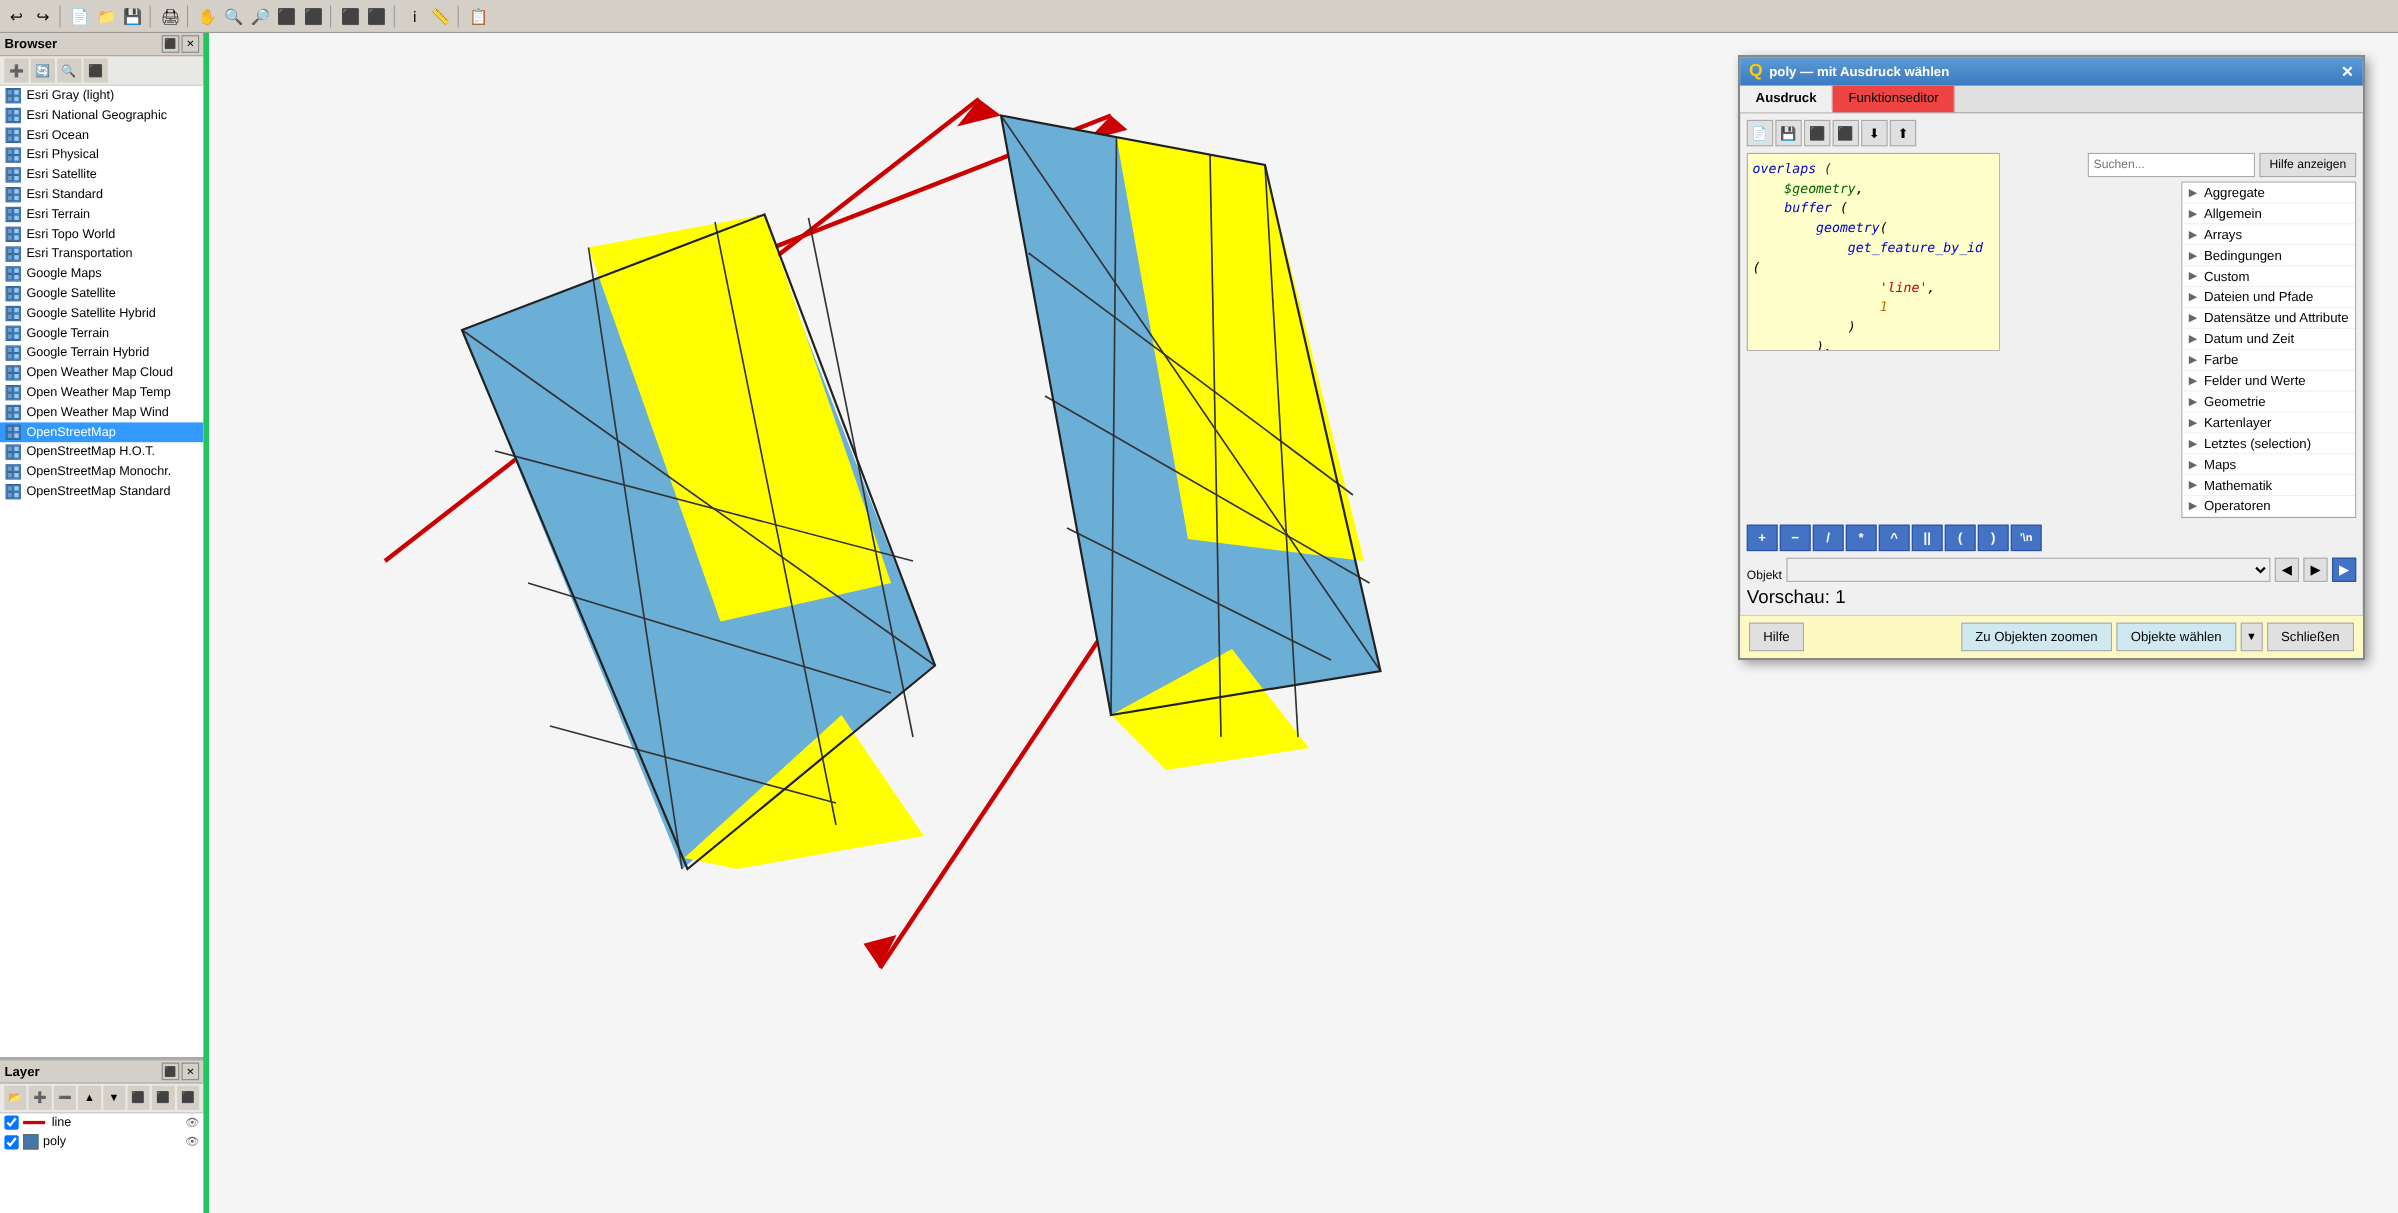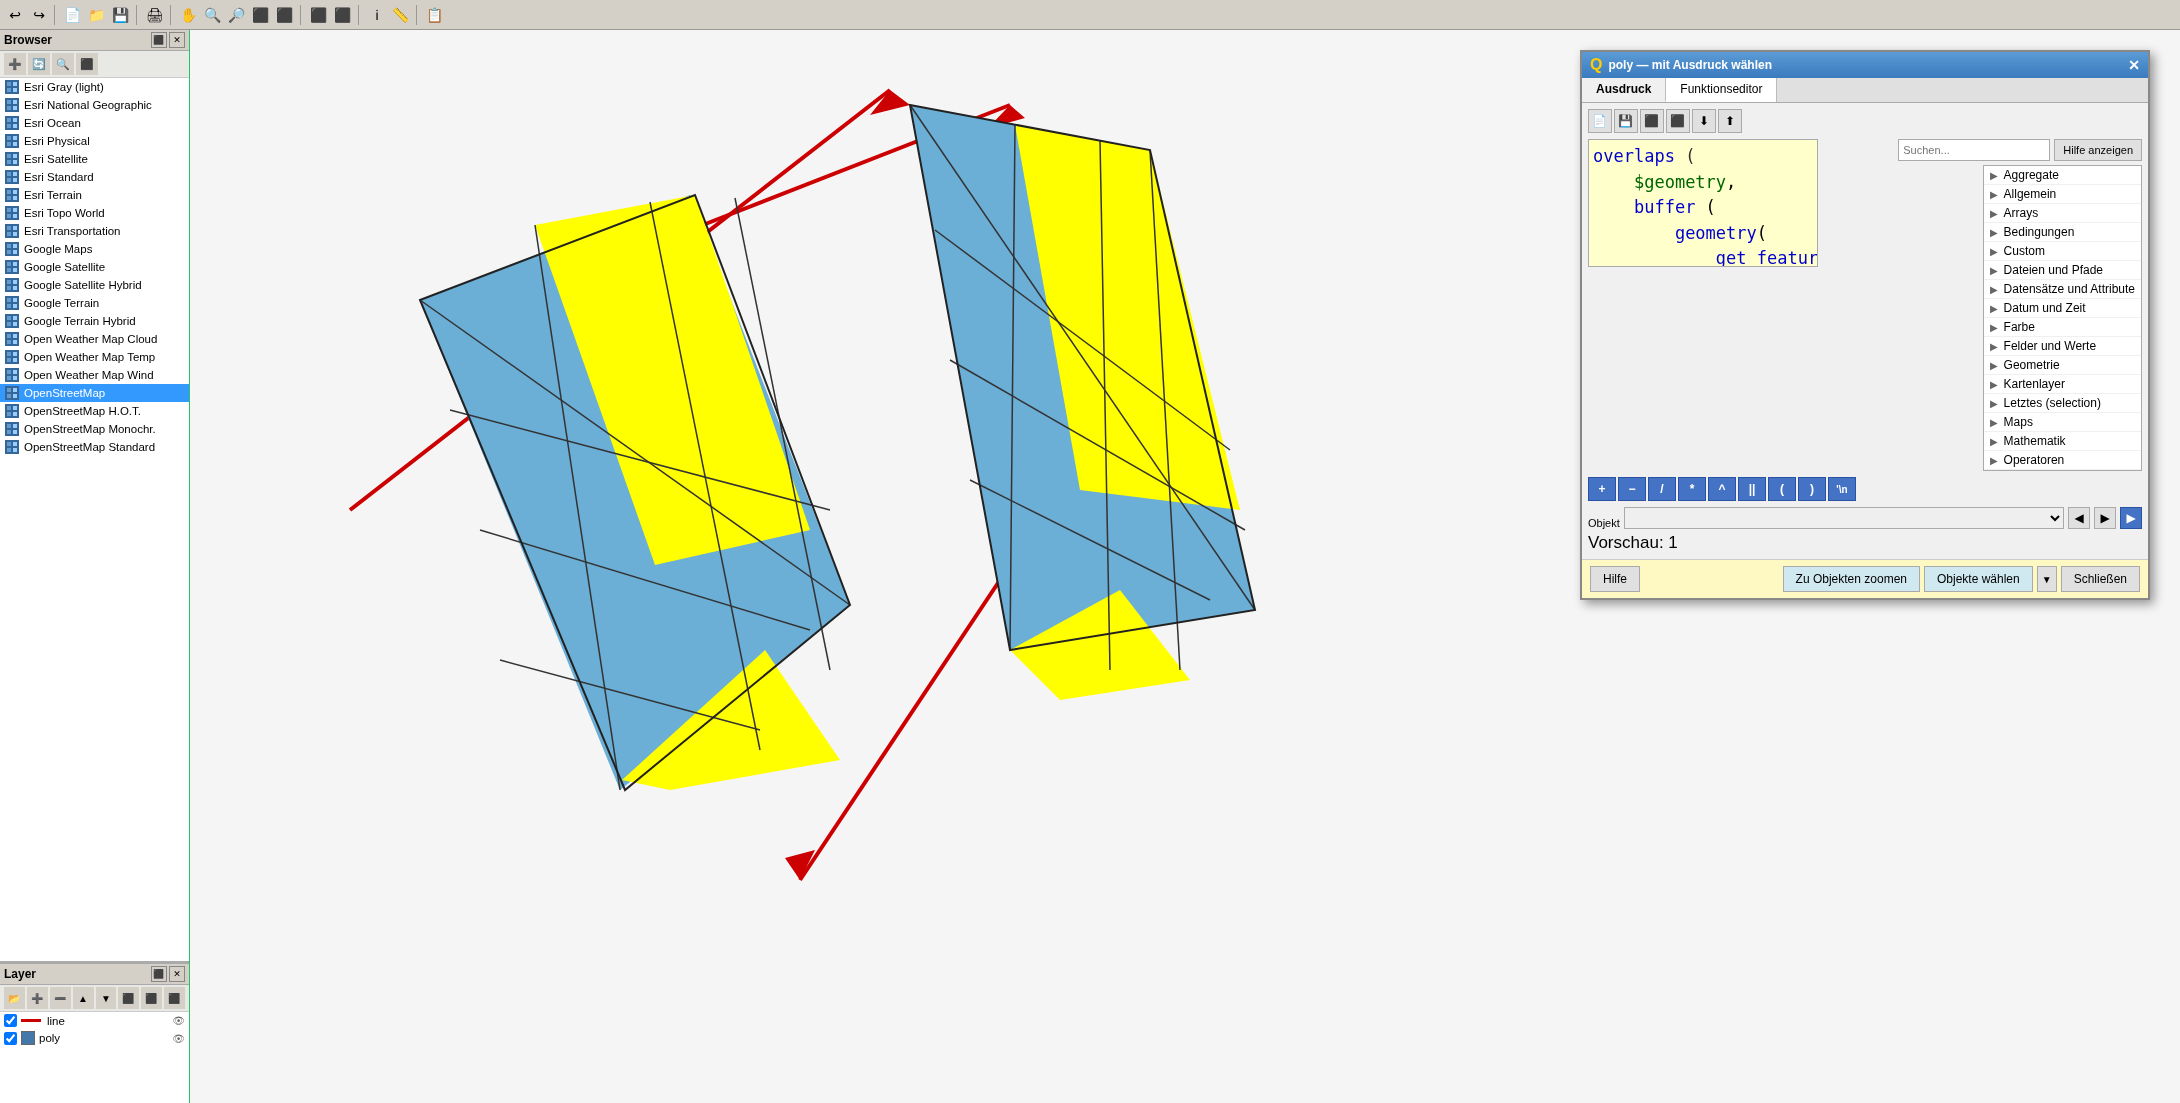--- a/index.html
+++ b/index.html
@@ -28,21 +28,21 @@
     #main-area {
       display: flex;
       height: calc(1103px - 30px);
     }
 
     
     #left-panel {
       width: 190px;
       display: flex;
       flex-direction: column;
-      border-right: 1px solid #22c55e;
+      border-right: 5px solid #22c55e;
       background: #b91c1c;
     }
 
     
     #browser-panel {
       flex: 1;
       display: flex;
       flex-direction: column;
       border-bottom: 2px solid #aaa;
       min-height: 0;
@@ -173,21 +173,21 @@
     #dialog-tabs {
       display: flex;
       background: #e0e0e0;
       border-bottom: 1px solid #aaa;
     }
     .dialog-tab {
       padding: 4px 14px;
       cursor: pointer;
       border-right: 1px solid #bbb;
       font-size: 12px;
-      background: #ffffff;
+      background: #ef4444;
     }
     .dialog-tab.active {
       background: #f0f0f0;
       border-bottom: 2px solid #f0f0f0;
       font-weight: bold;
     }
     #dialog-body {
       padding: 6px;
     }
     
@@ -203,27 +203,28 @@
       cursor: pointer;
       display: flex; align-items: center; justify-content: center;
       font-size: 12px;
     }
     #expr-area {
       display: flex;
       gap: 6px;
     }
     #expr-editor {
       flex: 0 0 230px;
-      height: 128px;
+      height: 180px;
       background: #ffffcc;
       border: 1px solid #aaa;
       font-family: monospace;
-      font-size: 17px;
+      font-size: 12px;
       padding: 4px;
       overflow: auto;
+      font-style: italic;
     }
     .expr-line { line-height: 1.5; }
     .expr-kw { color: #0000cc; }
     .expr-str { color: #cc0000; }
     .expr-num { color: #cc6600; }
 
     #function-panel {
       flex: 1;
       display: flex;
       flex-direction: column;

